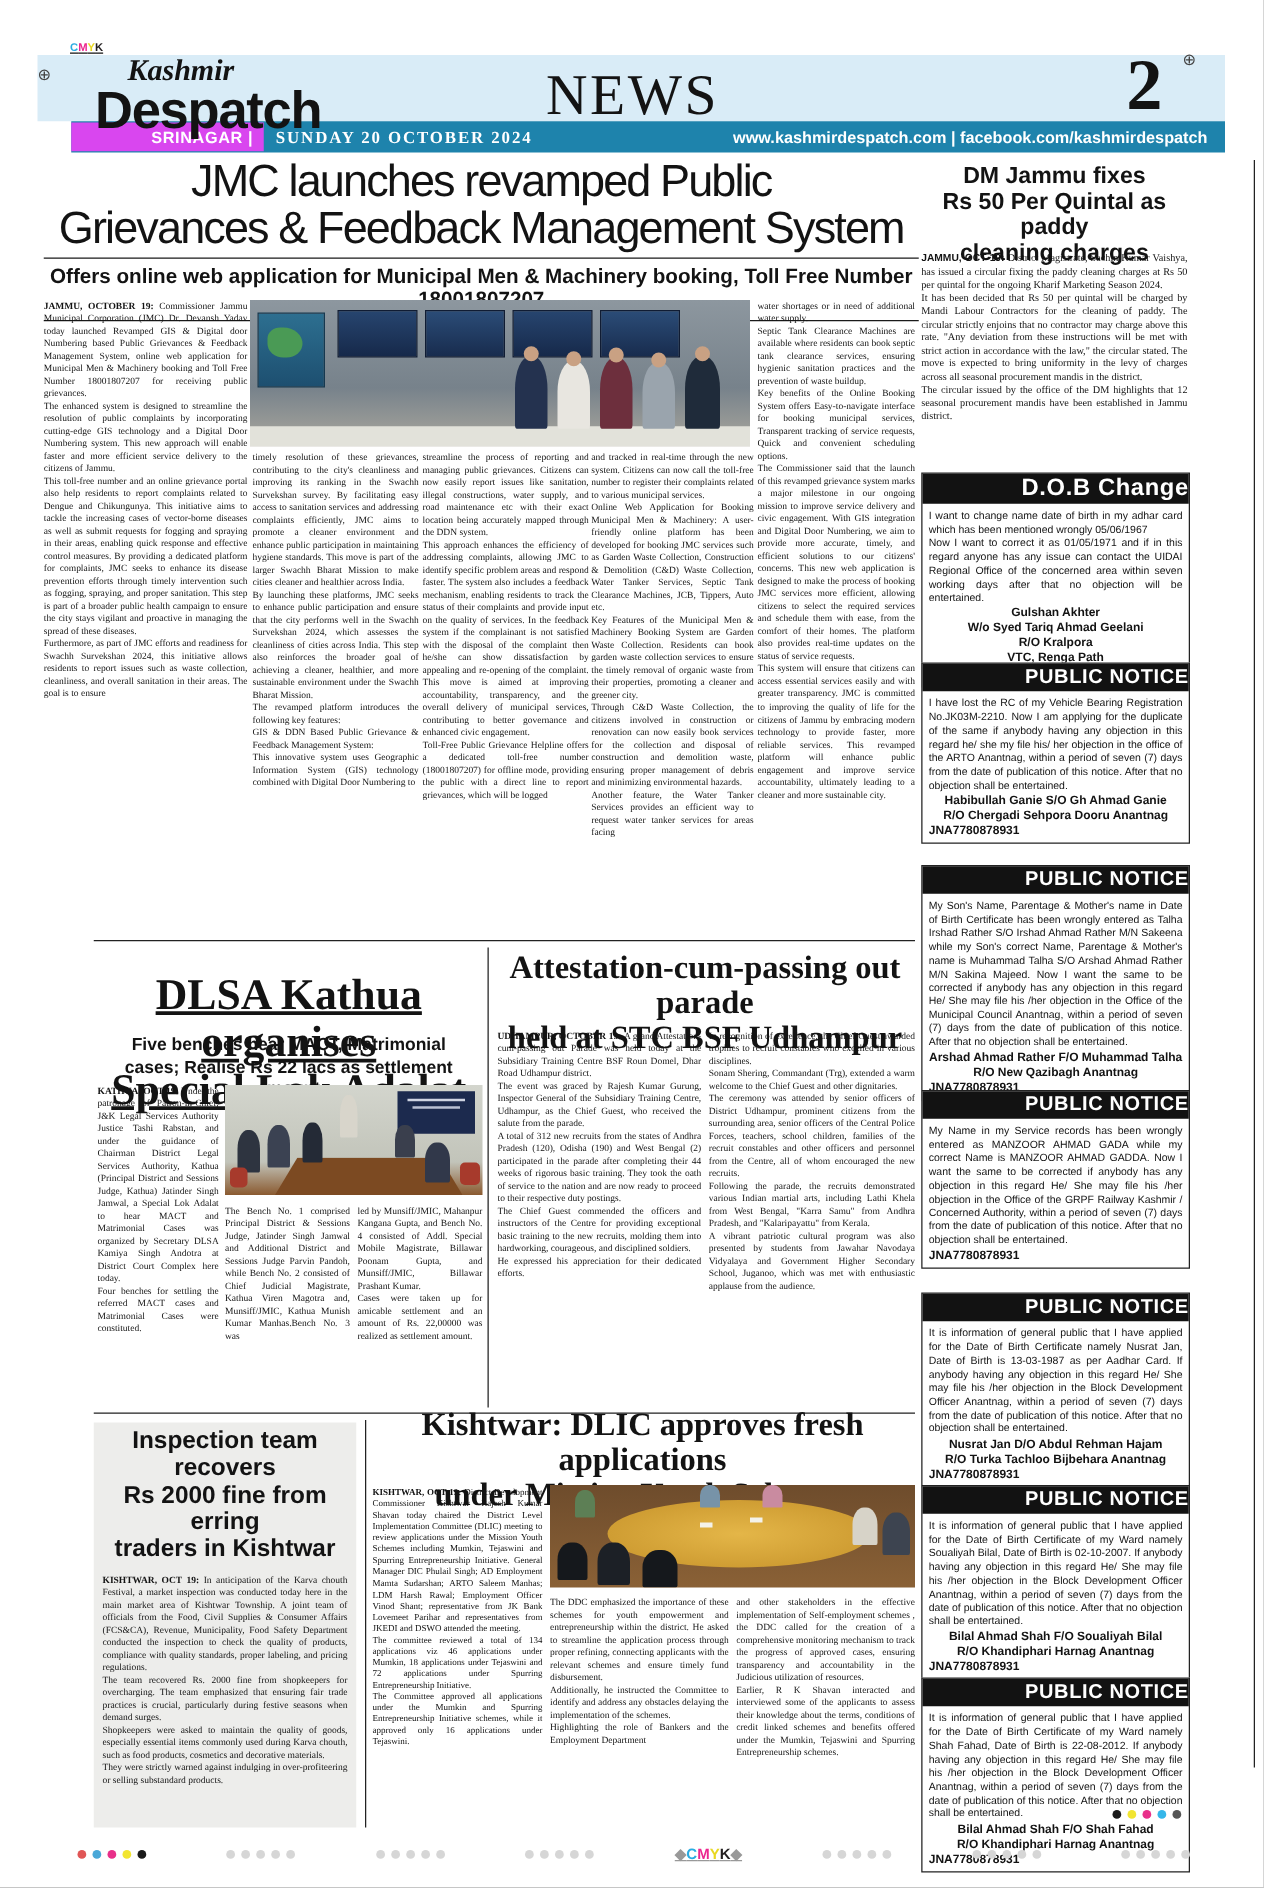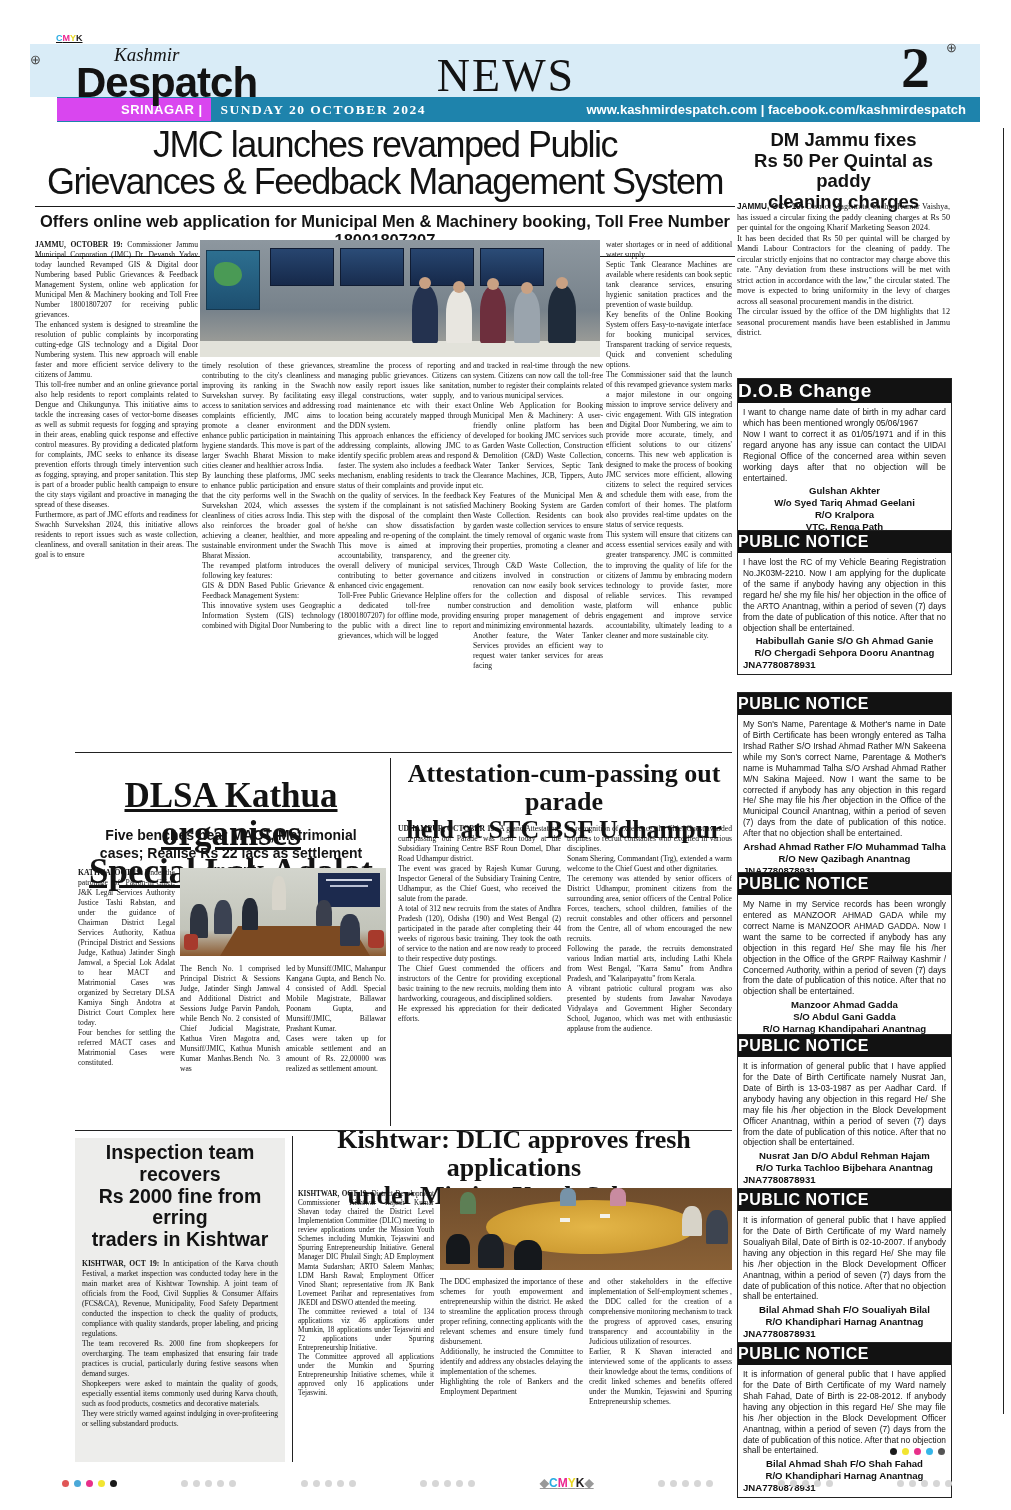--- a/index.html
+++ b/index.html
@@ -10,36 +10,36 @@
   .ctr{text-align:center;}
   .colbody{font-size:7.6px;line-height:1.32;overflow:hidden;}
   .dateline{font-weight:bold;}
   
   .blueband{background:#d9ecf7;}
   .tealbar{background:#1e83ac;color:#fff;display:flex;align-items:center;font-family:"Liberation Sans",sans-serif;}
   .srinagar{background:#d946ef;font-weight:bold;font-size:13px;padding:4px 8px 4px 64px;letter-spacing:.5px;}
   .dateTxt{font-family:"Liberation Serif",serif;font-size:13.5px;letter-spacing:1.5px;padding-left:10px;font-weight:bold;}
   .webTxt{margin-left:auto;font-size:13px;font-weight:bold;padding-right:14px;}
   .masthead{z-index:3;line-height:1;}
-  .kashmir{font-style:italic;font-size:19px;margin-left:38px;font-weight:normal;}
+  .kashmir{font-style:italic;font-size:24px;margin-left:26px;font-weight:bold;}
   .despatch{font-family:"Liberation Sans",sans-serif;font-weight:900;font-size:42px;letter-spacing:-1px;margin-top:-2px;}
   .newsTitle{font-size:46px;letter-spacing:2px;font-weight:500;}
   .pageNum{font-size:58px;font-weight:bold;}
   .cmyktag{font-family:"Liberation Sans",sans-serif;font-weight:bold;font-size:9px;letter-spacing:0;text-decoration:underline;}
   .regmark{color:#444;font-size:13px;}
   
   .leadHead{font-family:"Liberation Sans",sans-serif;font-weight:400;font-size:36px;line-height:1.04;letter-spacing:-1.5px;}
   .leadDeck{font-family:"Liberation Sans",sans-serif;font-weight:bold;font-size:16.5px;border-top:1.5px solid #1a1a1a;border-bottom:1.5px solid #1a1a1a;padding:5px 0 6px 0;}
   
   .serifHead{font-weight:bold;line-height:1.08;}
   .sansSub{font-family:"Liberation Sans",sans-serif;font-weight:bold;}
   .rule{background:#222;}
   
   .noticeBox{border:1.5px solid #222;background:#fff;}
-  .noticeTitle{background:#121212;color:#fff;font-family:"Liberation Sans",sans-serif;font-weight:bold;text-align:left;letter-spacing:.5px;}
+  .noticeTitle{background:#121212;color:#fff;font-family:"Liberation Sans",sans-serif;font-weight:bold;text-align:right;letter-spacing:.5px;}
   .noticeBody{font-family:"Liberation Sans",sans-serif;font-size:8.4px;line-height:1.3;padding:4px 5px 2px 5px;text-align:justify;}
   .noticeSig{font-family:"Liberation Sans",sans-serif;font-weight:bold;font-size:9.6px;line-height:1.25;text-align:center;}
   .noticeRef{font-family:"Liberation Sans",sans-serif;font-weight:bold;font-size:9.6px;padding:0 5px 4px 5px;}
   .dmBody{font-size:8.2px;line-height:1.28;}
   .photo{overflow:hidden;}
   .fig{position:absolute;border-radius:45% 45% 6% 6%;}
   .head-dot{position:absolute;border-radius:50%;background:#c9a183;}
   .dot{width:7px;height:7px;border-radius:50%;display:inline-block;}
   .dotrow{display:flex;align-items:center;}
   .dotgrp{display:flex;gap:5px;}
@@ -225,23 +225,20 @@
     <div class="noticeTitle" style="font-size:16px;padding:2px 0;">PUBLIC NOTICE</div>
     <div class="noticeBody preline">My Son's Name, Parentage &amp; Mother's name in Date of Birth Certificate has been wrongly entered as Talha Irshad Rather S/O Irshad Ahmad Rather M/N Sakeena while my Son's correct Name, Parentage &amp; Mother's name is Muhammad Talha S/O Arshad Ahmad Rather M/N Sakina Majeed. Now I want the same to be corrected if anybody has any objection in this regard He/ She may file his /her objection in the Office of the Municipal Council Anantnag, within a period of seven (7) days from the date of publication of this notice. After that no objection shall be entertained.</div>
     <div class="noticeSig preline">Arshad Ahmad Rather F/O Muhammad Talha
 R/O New Qazibagh Anantnag</div>
     <div class="noticeRef">JNA7780878931</div>
   </div>
 
   <div class="abs noticeBox" style="left:737px;top:872px;width:213px;">
     <div class="noticeTitle" style="font-size:16px;padding:2px 0;">PUBLIC NOTICE</div>
     <div class="noticeBody preline">My Name in my Service records has been wrongly entered as MANZOOR AHMAD GADA while my correct Name is MANZOOR AHMAD GADDA. Now I want the same to be corrected if anybody has any objection in this regard He/ She may file his /her objection in the Office of the GRPF Railway Kashmir / Concerned Authority, within a period of seven (7) days from the date of publication of this notice. After that no objection shall be entertained.</div>
-    <div class="noticeSig preline">Manzoor Ahmad Gadda
-S/O Abdul Gani Gadda
-R/O Harnag Khandipahari Anantnag</div>
     <div class="noticeRef">JNA7780878931</div>
   </div>
 
   <div class="abs noticeBox" style="left:737px;top:1034px;width:213px;">
     <div class="noticeTitle" style="font-size:16px;padding:2px 0;">PUBLIC NOTICE</div>
     <div class="noticeBody preline">It is information of general public that I have applied for the Date of Birth Certificate namely Nusrat Jan, Date of Birth is 13-03-1987 as per Aadhar Card. If anybody having any objection in this regard He/ She may file his /her objection in the Block Development Officer Anantnag, within a period of seven (7) days from the date of publication of this notice. After that no objection shall be entertained.</div>
     <div class="noticeSig preline">Nusrat Jan D/O Abdul Rehman Hajam
 R/O Turka Tachloo Bijbehara Anantnag</div>
     <div class="noticeRef">JNA7780878931</div>
   </div>

